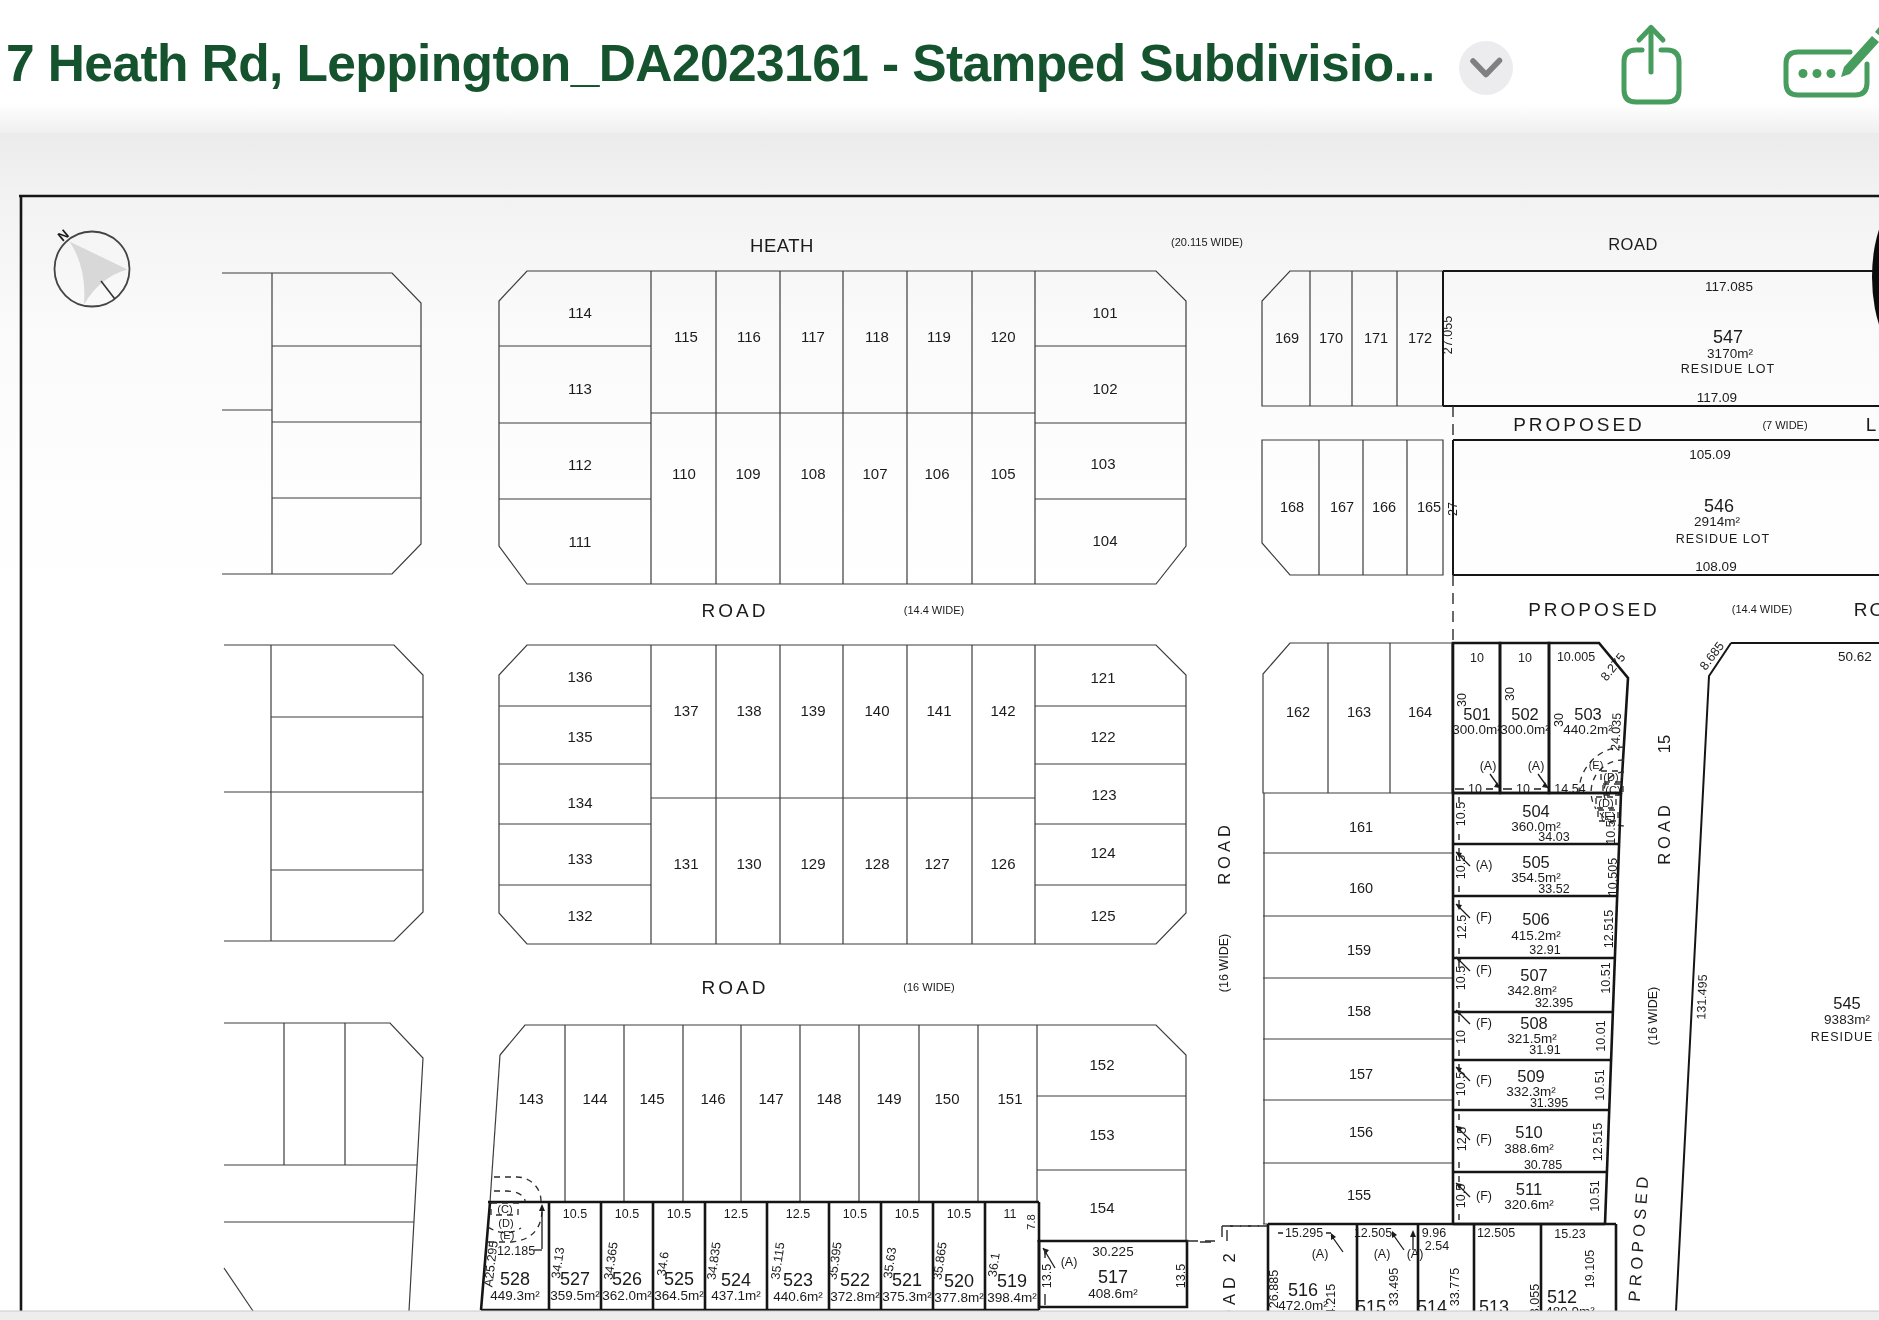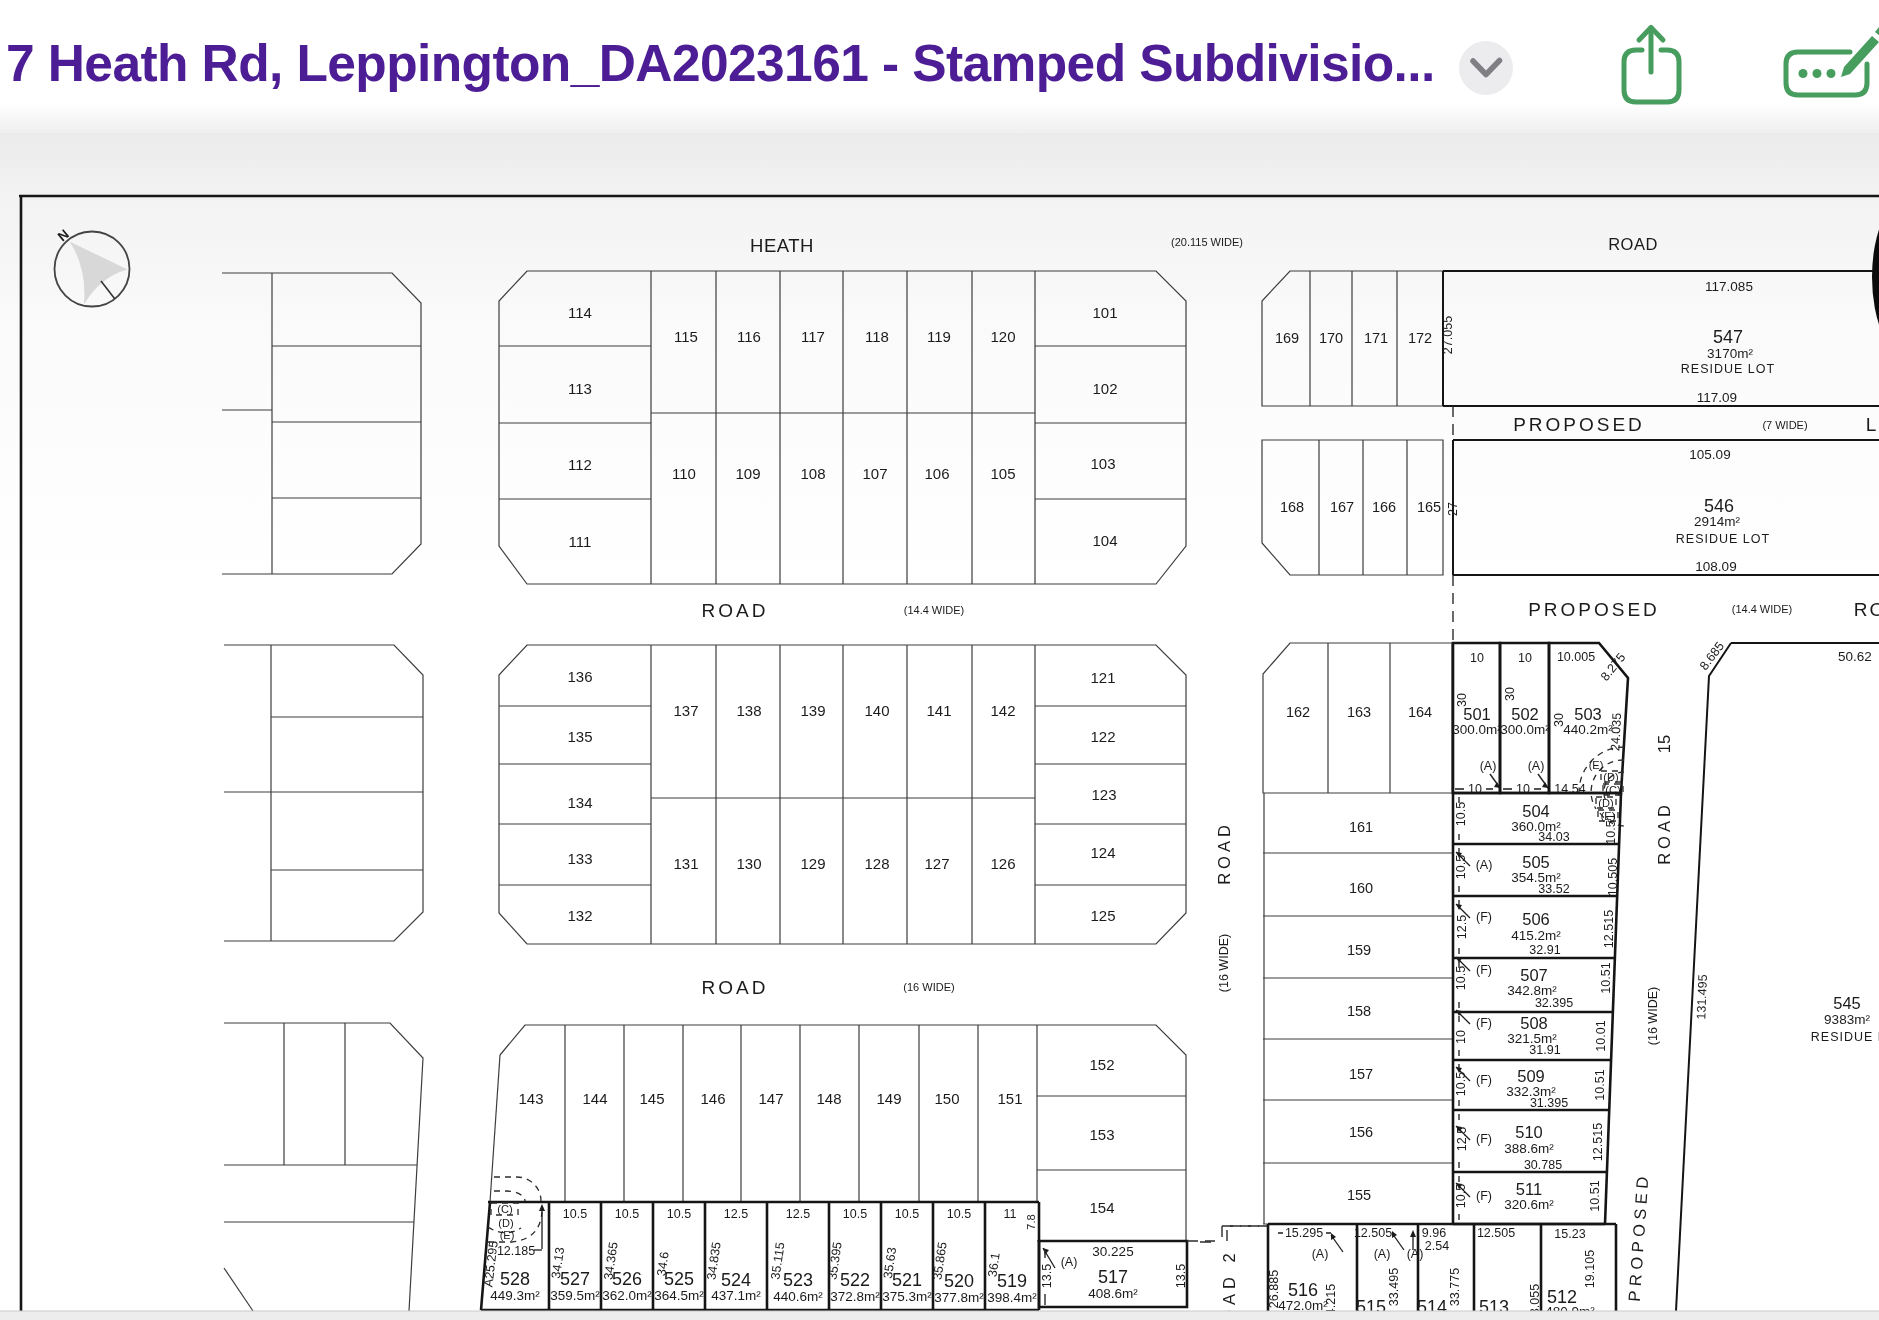--- a/index.html
+++ b/index.html
@@ -1,19 +1,19 @@
 <!DOCTYPE html>
 <html><head>
 <meta charset="utf-8">
 <style>
 html,body{margin:0;padding:0;}
 body{width:1879px;height:1320px;overflow:hidden;background:#fff;font-family:"Liberation Sans",sans-serif;}
 #stage{position:relative;width:1879px;height:1320px;}
 #hdr{position:absolute;left:0;top:0;width:1879px;height:104px;background:#fff;}
-#title{position:absolute;left:6px;top:33px;font-size:51.5px;font-weight:bold;color:#4c1d95;letter-spacing:-0.6px;white-space:nowrap;}
+#title{position:absolute;left:6px;top:33px;font-size:51.5px;font-weight:bold;color:#14532d;letter-spacing:-0.6px;white-space:nowrap;}
 #plansvg{position:absolute;left:0;top:0;}
 svg text{font-family:"Liberation Sans",sans-serif;fill:#1b1b1b;text-anchor:middle;}
 .ln{stroke:#3d3d3d;stroke-width:1.2;fill:none;}
 .tk{stroke:#151515;stroke-width:2.6;fill:none;}
 .tm{stroke:#151515;stroke-width:2;fill:none;}
 .ds{stroke:#2c2c2c;stroke-width:1.4;fill:none;stroke-dasharray:11 7;}
 .da{stroke:#2c2c2c;stroke-width:1.3;fill:none;stroke-dasharray:6 5;}
 .ar{stroke:#1b1b1b;stroke-width:1.3;fill:none;}
 .f11{font-size:11px;}.f12{font-size:12.5px;}.f13{font-size:13.5px;}
 .f14{font-size:14.5px;}.f15{font-size:15px;}.f16{font-size:16.5px;}

